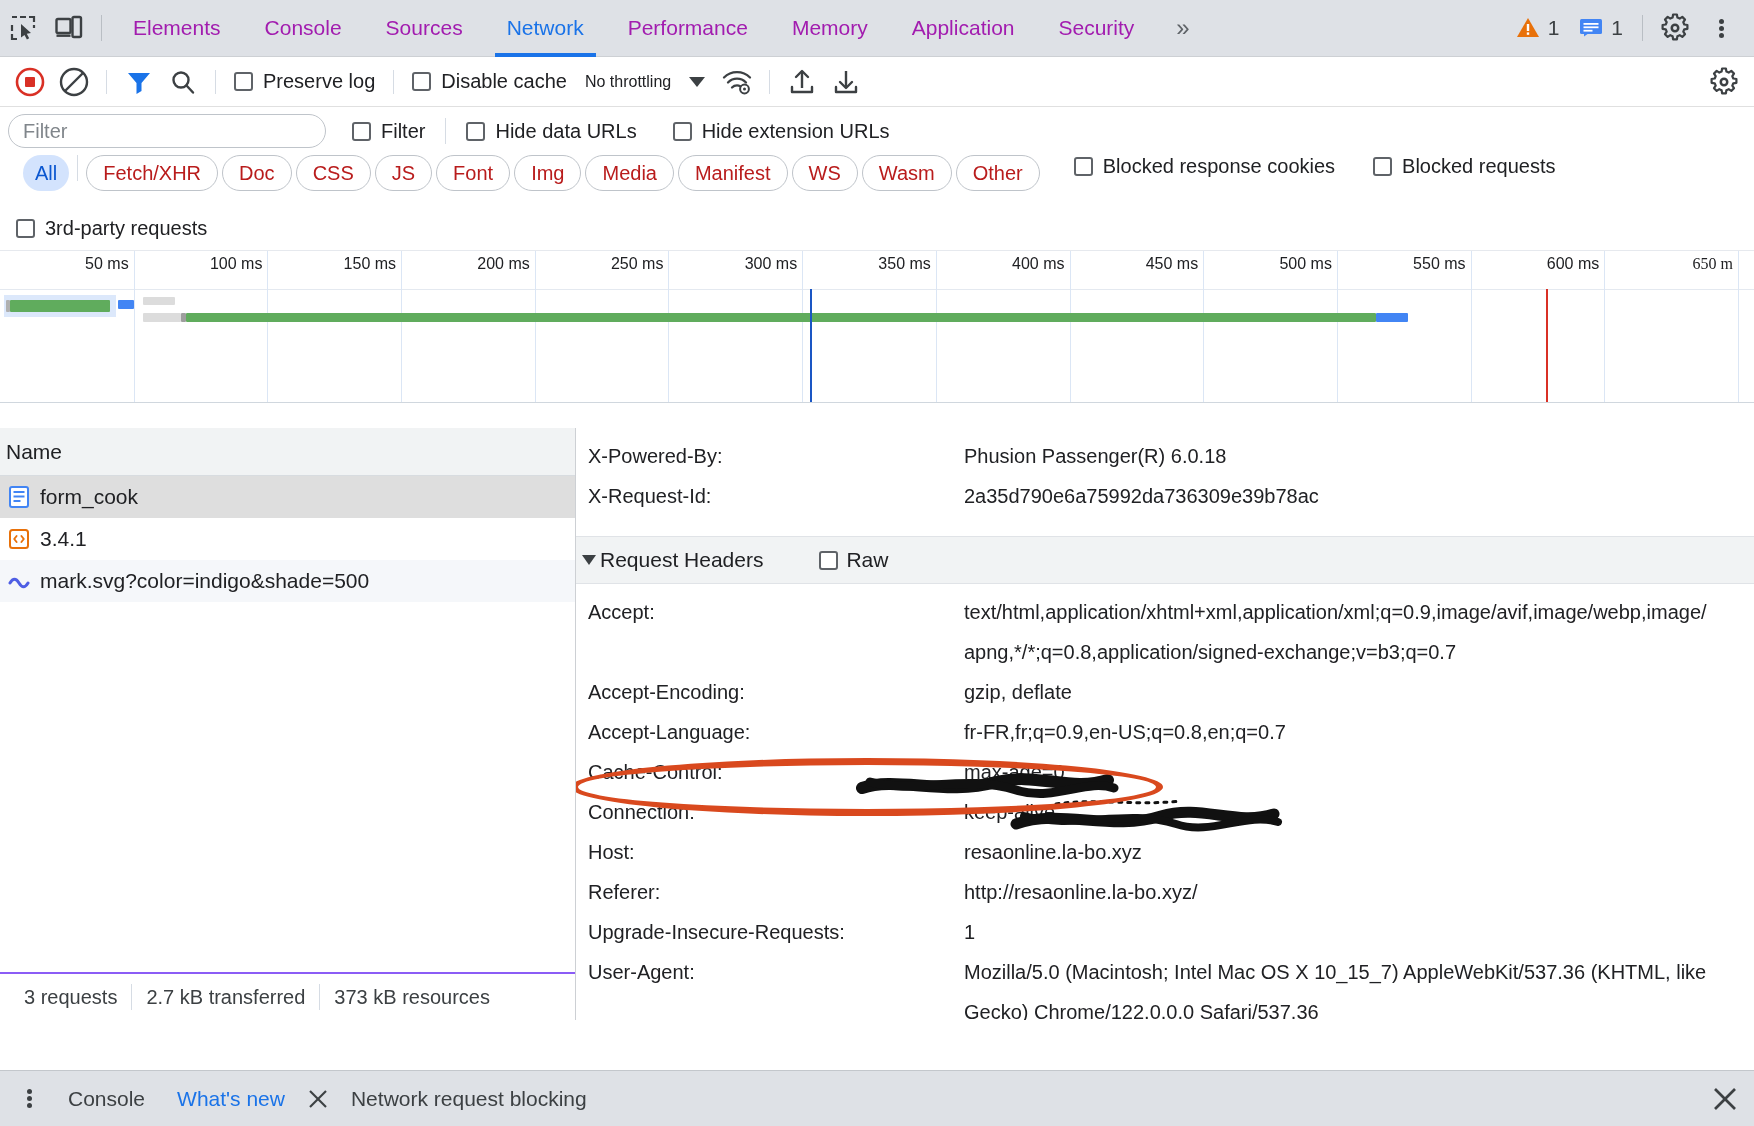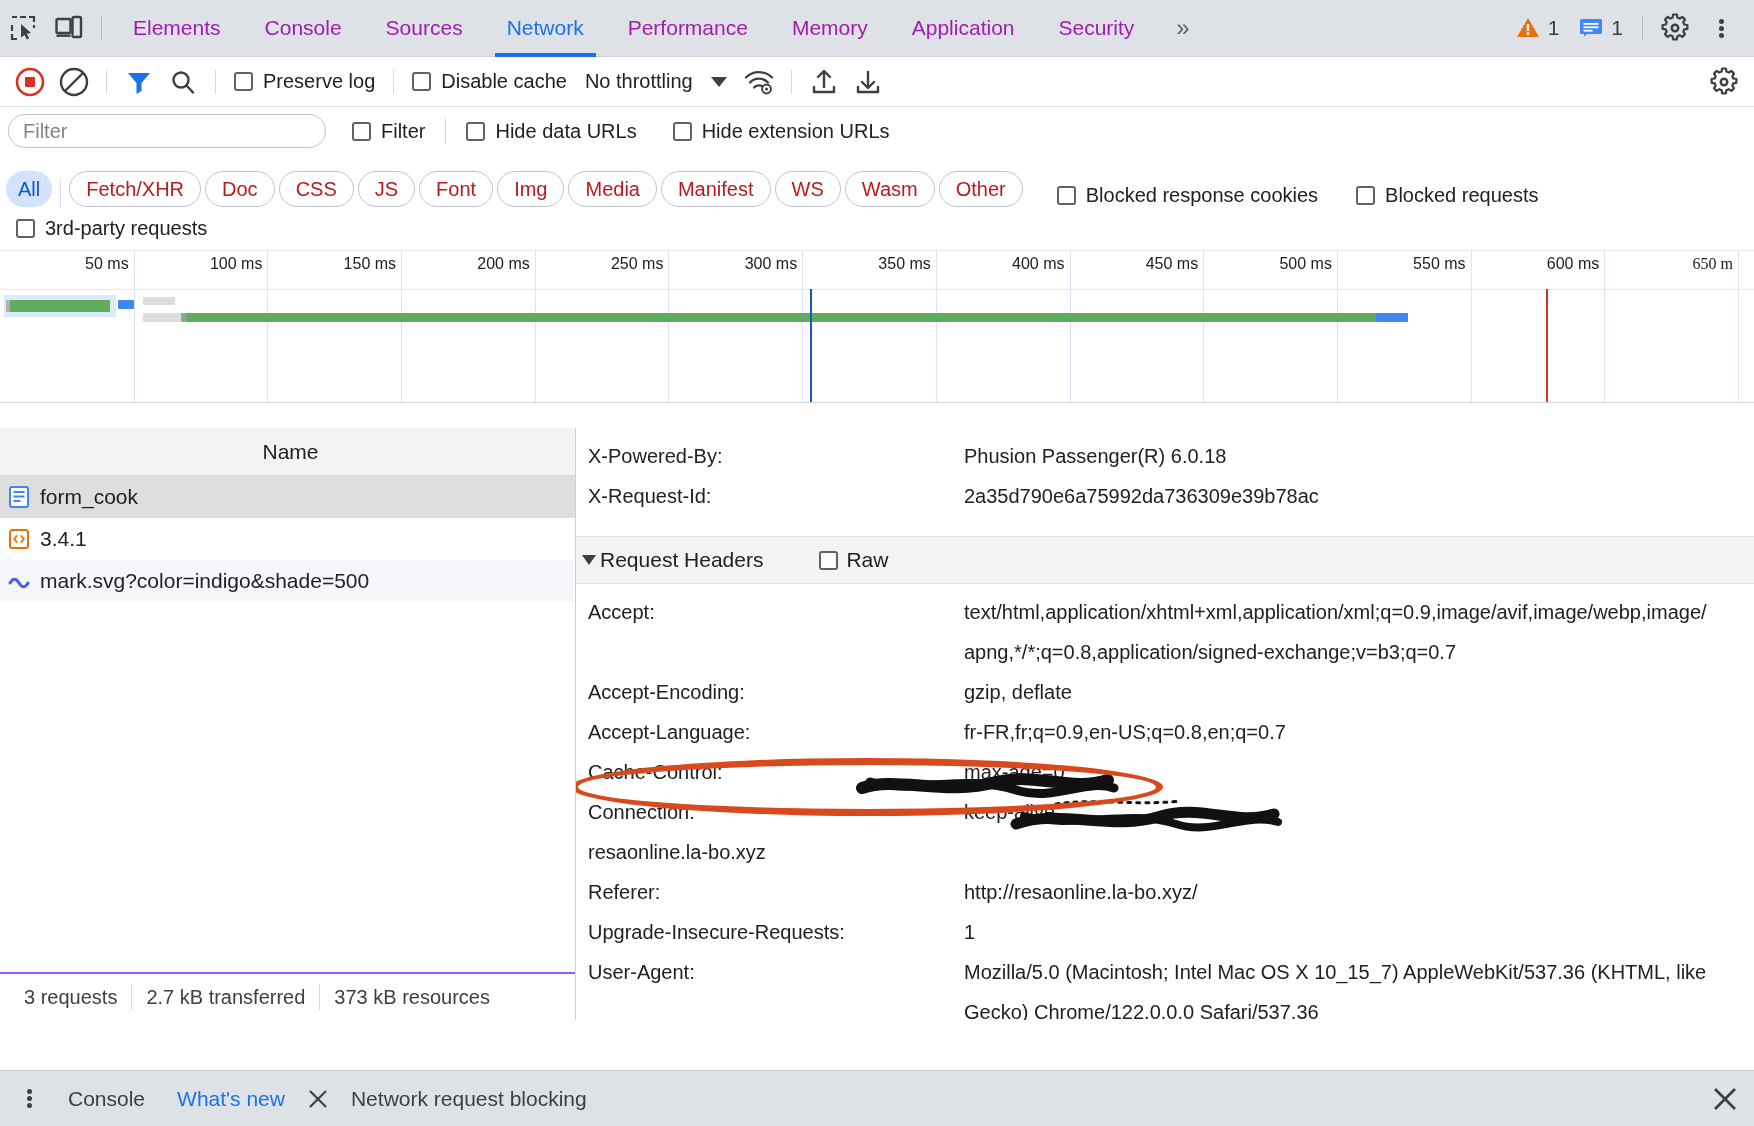--- a/index.html
+++ b/index.html
@@ -91,21 +91,21 @@
   }
   .chkbox {
     width: 19px; height: 19px;
     border: 2px solid #5f6368;
     border-radius: 3px;
     background: #fff; flex: 0 0 auto;
   }
   .chk-label { font-size: 20px; color: #202124; }
   .throttle-sel {
     display: flex; align-items: center; gap: 18px;
-    font-size: 20px; color: #202124;
+    font-size: 16px; color: #202124;
     padding: 0 10px; cursor: pointer; white-space: nowrap;
   }
   .caret-dn {
     width: 0; height: 0;
     border-left: 8px solid transparent;
     border-right: 8px solid transparent;
     border-top: 10px solid #3c4043;
   }
   .nt-right { margin-left: auto; padding-right: 8px; display:flex; align-items:center; }
 
@@ -126,22 +126,22 @@
     font-family: "Liberation Sans", sans-serif;
     outline: none;
     background: #fff;
   }
   .filter-input::placeholder { color: #80868b; }
   .fr-sep { width:1px; height:26px; background:#d6dce4; margin:0 12px; flex:0 0 auto;}
 
   
   .type-row {
     height: 52px;
-    display: flex; align-items: flex-end;
-    padding-left: 6px; gap: 4px;
+    display: flex; align-items: flex-start;
+    padding-left: 23px; gap: 4px;
     background: #fff;
   }
   .pill {
     height: 36px;
     padding: 0 16px;
     border: 1px solid #bfc4ca;
     border-radius: 18px;
     display: flex; align-items: center;
     font-size: 20px; color: #b91c1c;
     cursor: pointer; white-space: nowrap;
@@ -202,21 +202,21 @@
     display: flex; flex-direction: column;
     background: #fff;
     position: relative;
   }
   .col-header {
     height: 48px;
     background: #f1f3f4;
     border-bottom: 1px solid #d8dce0;
     display: flex; align-items: center;
     padding-left: 6px;
-    font-size: 21px; color: #202124; justify-content: center;
+    font-size: 21px; color: #202124;
   }
   .req-list { flex: 1; overflow: hidden; }
   .req-row {
     height: 42px;
     display: flex; align-items: center;
     gap: 10px; padding-left: 8px;
     font-size: 21px; color: #202124;
     cursor: pointer; white-space: nowrap;
   }
   .req-row.selected { background: #dedede; }
@@ -730,20 +730,21 @@
       </div>
       <div class="hdr-line">
         <div class="hdr-key">Cache-Control:</div>
         <div class="hdr-val">max-age=0</div>
       </div>
       <div class="hdr-line">
         <div class="hdr-key">Connection:</div>
         <div class="hdr-val">keep-alive</div>
       </div>
       <div class="hdr-line" style="position:relative;">
+        <div class="hdr-key">Host:</div>
         <div class="hdr-val">resaonline.la-bo.xyz</div>
       </div>
       <div class="hdr-line" style="position:relative;">
         <div class="hdr-key">Referer:</div>
         <div class="hdr-val">http://resaonline.la-bo.xyz/</div>
       </div>
       <div class="hdr-line">
         <div class="hdr-key">Upgrade-Insecure-Requests:</div>
         <div class="hdr-val">1</div>
       </div>

